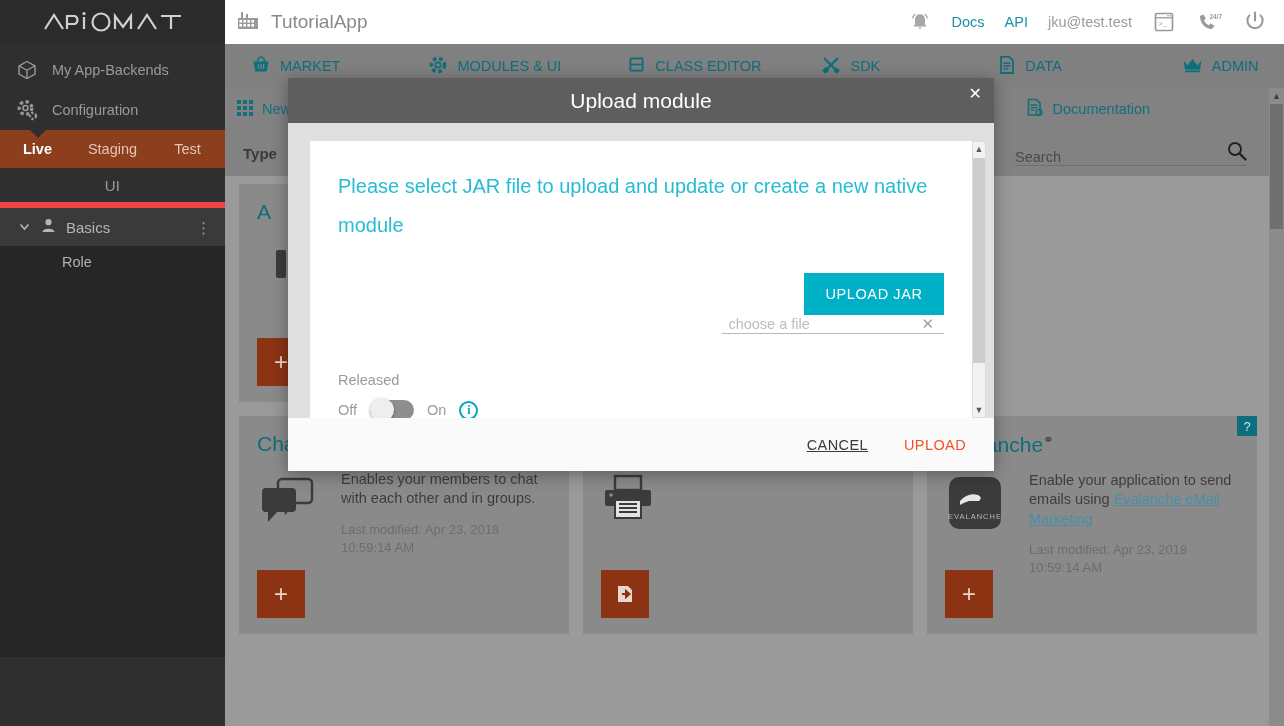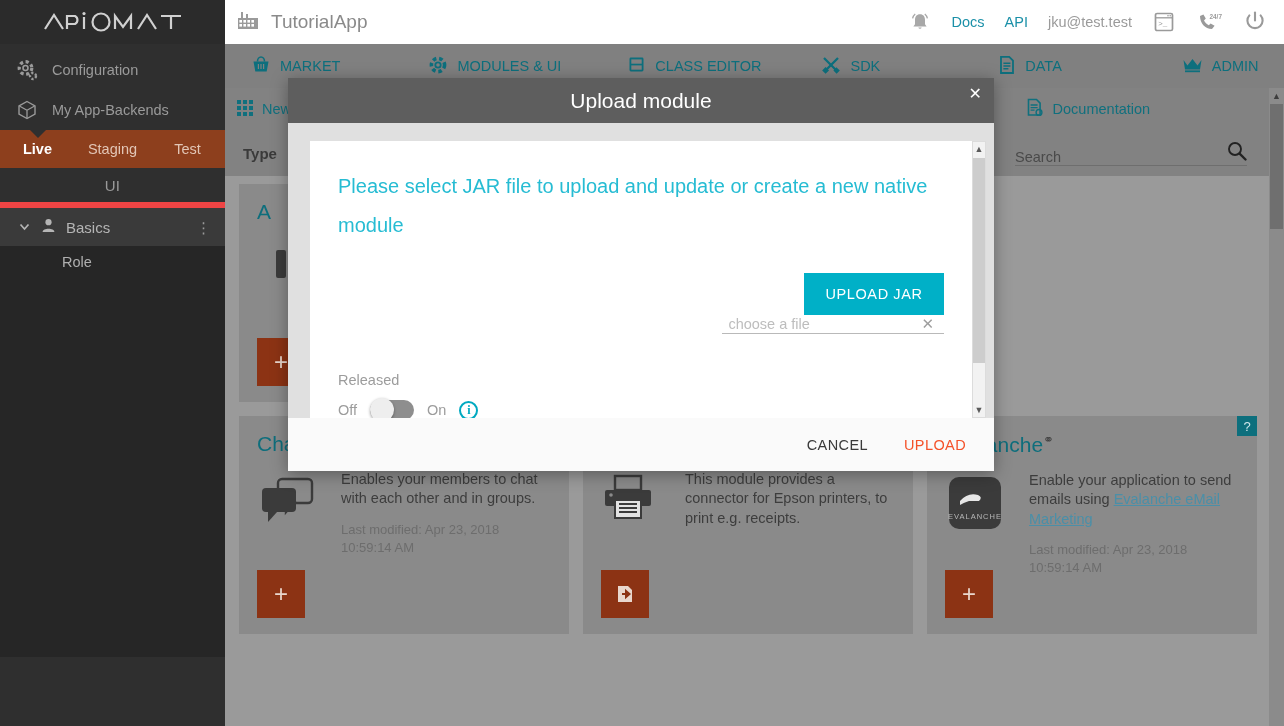--- a/index.html
+++ b/index.html
@@ -86,21 +86,21 @@
   .jarfile input { flex:1; border:0; outline:none; font-size:14.5px; color:#333; font-family:"Liberation Sans",sans-serif; background:transparent;}
   .jarfile input::placeholder{ color:#bdbdbd; }
   .jarclear { color:#9e9e9e; font-size:15px; cursor:pointer; padding:0 6px;}
   .rel-label { color:#9c9c9c; font-size:14.5px; margin-top:38px;}
   .rel-row { display:flex; align-items:center; gap:13px; margin-top:12px;}
   .rel-txt { color:#9c9c9c; font-size:14.5px;}
   .switch { width:44px; height:20px; border-radius:10px; background:#8e8e8e; position:relative; cursor:pointer;}
   .switch .knob { position:absolute; left:0; top:-2px; width:24px; height:24px; border-radius:50%; background:#eeeeee; box-shadow:0 1px 3px rgba(0,0,0,.35);}
   .info-i { width:19px; height:19px; border-radius:50%; border:2px solid #00a9c0; color:#00a9c0; font-size:12px; display:flex; align-items:center; justify-content:center; font-weight:bold; cursor:pointer; font-family:"Liberation Serif",serif;}
   .modal-foot { height:53px; background:#fafafa; display:flex; align-items:center; justify-content:flex-end; gap:36px; padding-right:28px;}
-  .btn-cancel { color:#3a3a3a; font-size:14.5px; background:none; border:0; cursor:pointer; letter-spacing:.4px; font-family:"Liberation Sans",sans-serif;}
+  .btn-cancel { color:#3a3a3a; font-size:14.5px; background:none; border:0; cursor:pointer; letter-spacing:.4px; font-family:"Liberation Sans",sans-serif;text-decoration:underline;}
   .btn-upload { color:#f4522a; font-size:14.5px; background:none; border:0; cursor:pointer; letter-spacing:.4px; font-family:"Liberation Sans",sans-serif;}
   
   .mscroll { position:absolute; right:8px; top:18px; width:14px; height:277px; background:#f2f2f2; border:1px solid #dcdcdc;}
   .mscroll .arr { height:14px; display:flex; align-items:center; justify-content:center; color:#5a5a5a; font-size:9px; cursor:pointer;}
   .mscroll .arr.bot { position:absolute; bottom:0; left:0; right:0;}
   .mscroll .mthumb { position:absolute; top:16px; left:0; width:12px; height:205px; background:#cdcdcd; cursor:pointer;}
 </style>
 </head>
 <body>
 
@@ -118,36 +118,36 @@
           <path d="M72 18 L72 5 L80 16 L88 5 L88 18"></path>
           <path d="M95 18 L104 4 L113 18"></path>
           <path d="M118 5 L138 5 M128 5 L128 18"></path>
         </g>
       </svg>
     </div>
 
     <div class="side-nav">
       <div class="side-item">
         <span class="side-ico">
+          <svg width="20" height="20" viewBox="0 0 20 20">
+              <path d="M10 1.5 L18 5.8 V14.2 L10 18.5 L2 14.2 V5.8 Z" fill="none" stroke="#9a9a9a" stroke-width="1.4"></path>
+              <path d="M10 10.2 L10 18.5 M10 10.2 L2.4 6 M10 10.2 L17.6 6" stroke="#9a9a9a" stroke-width="1.3" fill="none"></path>
+            </svg>
+        </span>
+        <span>My App-Backends</span>
+      </div>
+      <div class="side-item">
+        <span class="side-ico">
           <svg width="22" height="22" viewBox="0 0 22 22">
               <circle cx="9.5" cy="9" r="6.3" fill="none" stroke="#9a9a9a" stroke-width="3.2" stroke-dasharray="3.2 2.6"></circle>
               <circle cx="9.5" cy="9" r="2.5" fill="#2f2f2f" stroke="#9a9a9a" stroke-width="1.6"></circle>
               <circle cx="17" cy="17" r="3" fill="none" stroke="#9a9a9a" stroke-width="2.4" stroke-dasharray="2.2 1.8"></circle>
             </svg>
         </span>
         <span>Configuration</span>
-      </div>
-      <div class="side-item">
-        <span class="side-ico">
-          <svg width="20" height="20" viewBox="0 0 20 20">
-              <path d="M10 1.5 L18 5.8 V14.2 L10 18.5 L2 14.2 V5.8 Z" fill="none" stroke="#9a9a9a" stroke-width="1.4"></path>
-              <path d="M10 10.2 L10 18.5 M10 10.2 L2.4 6 M10 10.2 L17.6 6" stroke="#9a9a9a" stroke-width="1.3" fill="none"></path>
-            </svg>
-        </span>
-        <span>My App-Backends</span>
       </div>
     </div>
 
     <div class="env-bar">
       <div class="env active">Live</div>
       <div class="env">Staging</div>
       <div class="env">Test</div>
     </div>
 
     <div class="mod-tabs">
@@ -416,24 +416,20 @@
         <div class="card-body">
           <div class="card-icon">
             <svg width="62" height="52" viewBox="0 0 62 52">
                 <rect x="14" y="2" width="26" height="14" fill="none" stroke="#3b3b3b" stroke-width="2.4"></rect>
                 <rect x="4" y="16" width="46" height="16" rx="2" fill="#3b3b3b"></rect>
                 <circle cx="10" cy="21" r="1.8" fill="#8a8a8a"></circle>
                 <rect x="14" y="26" width="26" height="18" fill="#e3e3e3" stroke="#3b3b3b" stroke-width="2"></rect>
                 <path d="M18 30 h18 M18 34 h18 M18 38 h18" stroke="#3b3b3b" stroke-width="1.8"></path>
               </svg>
           </div>
-          <div>
-            <div class="card-desc">This module provides a connector for Epson printers, to print e.g. receipts.</div>
-            <div class="card-mod"></div>
-          </div>
         </div>
         <div class="card-btn">
           <svg width="22" height="22" viewBox="0 0 22 22">
               <path d="M4 3 h10 l4 4 v12 H4 Z" fill="#e9d7cd"></path>
               <path d="M8 11 h7 M12 8 l3.5 3 -3.5 3 z" stroke="#8c3314" stroke-width="2" fill="#8c3314"></path>
             </svg>
         </div>
       </div>
 
       <div class="card">

